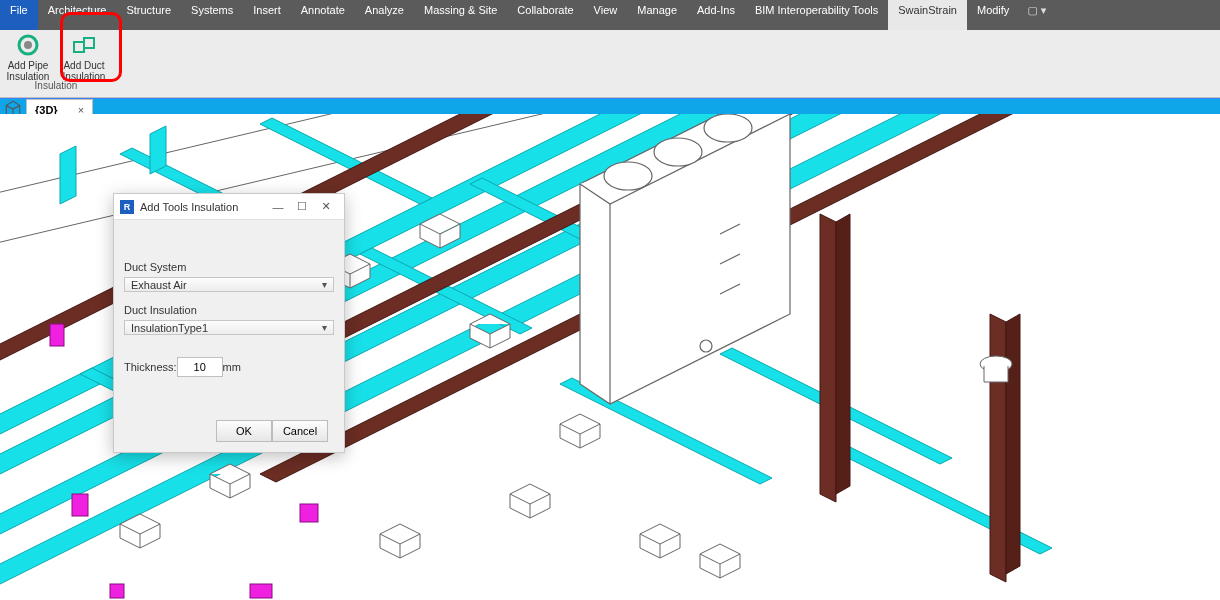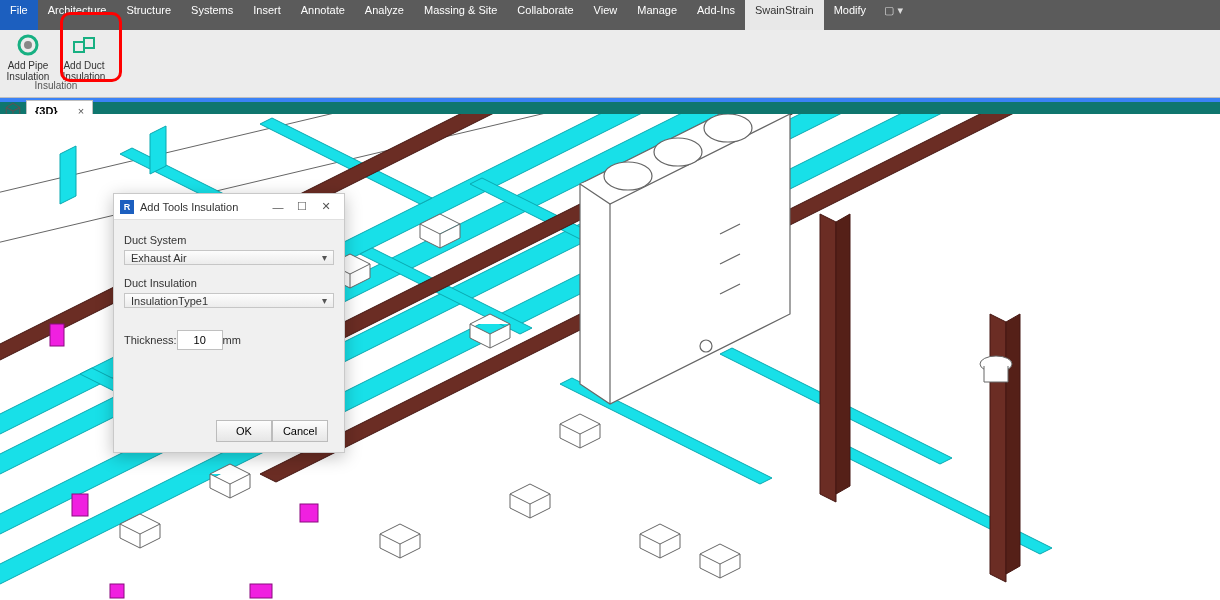--- a/index.html
+++ b/index.html
@@ -15,36 +15,36 @@
   
   .ribbon { height: 68px; background: #ececec; border-bottom: 1px solid #bfbfbf; display: flex; align-items: flex-start; padding-top: 0; }
   .ribbon-panel { display: flex; flex-direction: column; align-items: center; padding-bottom: 2px; }
   .ribbon-row { display: flex; }
   .ribbon-btn { display: flex; flex-direction: column; align-items: center; justify-content: flex-start; width: 56px; padding: 2px 0 0; font-size: 10px; color: #333; cursor: pointer; line-height: 11px; text-align: center; }
   .ribbon-btn .icon-box { width: 26px; height: 26px; margin-bottom: 2px; display: flex; align-items: center; justify-content: center; }
   .panel-label { font-size: 10px; color: #555; margin-top: -2px; }
   .highlight-ring { border: 3px solid #ff0000; border-radius: 10px; position: absolute; left: 60px; top: 12px; width: 62px; height: 70px; pointer-events: none; }
 
   
-  .viewtabs { height: 22px; background: #0f766e; border-top: 4px solid #3b82f6; border-bottom: 1px solid #c8c8c8; display: flex; align-items: center; }
+  .viewtabs { height: 22px; background: #0ea5e9; border-top: 1px solid #3b82f6; border-bottom: 1px solid #c8c8c8; display: flex; align-items: center; }
   .viewtabs .home3d { width: 18px; height: 16px; margin: 0 4px; display: flex; align-items: center; justify-content: center; }
   .viewtab { display: flex; align-items: center; background: #fff; border: 1px solid #bfbfbf; border-bottom: 1px solid #fff; height: 22px; padding: 0 8px; font-size: 11px; font-weight: bold; margin-top: 1px; }
   .viewtab .close { margin-left: 20px; color: #555; cursor: pointer; font-weight: normal; }
 
   
   .canvas { position: absolute; left: 0; top: 114px; right: 0; bottom: 0; background: #fff; overflow: hidden; }
   .canvas svg { width: 100%; height: 100%; }
 
   
   .dialog { position: absolute; left: 113px; top: 193px; width: 232px; height: 260px; background: #f0f0f0; border: 1px solid #c9c9c9; box-shadow: 0 4px 16px rgba(0,0,0,.25); font-size: 11px; color: #333; }
   .dlg-title { height: 26px; display: flex; align-items: center; padding: 0 6px; background: #fff; border-bottom: 1px solid #e0e0e0; }
   .dlg-title .rlogo { width: 14px; height: 14px; background: #1c5fbf; color: #fff; font-weight: bold; font-size: 9px; display: flex; align-items: center; justify-content: center; margin-right: 6px; }
   .dlg-title .spacer { flex: 1; }
   .dlg-ctl { width: 24px; text-align: center; color: #555; cursor: pointer; font-family: inherit; }
-  .dlg-body { padding: 10px 10px 6px; }
+  .dlg-body { padding: 10px 10px 6px; margin-top: 27px; }
   .dlg-label { margin: 4px 0 4px; }
   .dlg-select { width: 100%; height: 15px; border: 1px solid #c6c6c6; background: #fff linear-gradient(#fdfdfd,#ececec); display: flex; align-items: center; justify-content: space-between; padding: 0 6px; cursor: pointer; margin-bottom: 12px; }
   .dlg-select .chev { font-size: 10px; color: #555; }
   .thick-row { display: flex; align-items: center; margin-top: 22px; }
   .thick-input { width: 46px; height: 20px; border: 1px solid #c0c0c0; text-align: right; padding: 0 16px; font-size: 11px; }
   .dlg-buttons { position: absolute; right: 16px; bottom: 10px; display: flex; }
   .dlg-btn { width: 56px; height: 22px; border: 1px solid #bcbcbc; background: linear-gradient(#fdfdfd,#e6e6e6); font-size: 11px; cursor: pointer; }
 </style>
 </head>
 <body>
@@ -55,20 +55,21 @@
   <div class="menuitem">Structure</div>
   <div class="menuitem">Systems</div>
   <div class="menuitem">Insert</div>
   <div class="menuitem">Annotate</div>
   <div class="menuitem">Analyze</div>
   <div class="menuitem">Massing &amp; Site</div>
   <div class="menuitem">Collaborate</div>
   <div class="menuitem">View</div>
   <div class="menuitem">Manage</div>
   <div class="menuitem">Add-Ins</div>
+  <div class="menuitem">BIM Interoperability Tools</div>
   <div class="menuitem active">SwainStrain</div>
   <div class="menuitem">Modify</div>
   <div class="qat">▢ ▾</div>
 </div>
 
 <div class="ribbon">
   <div class="ribbon-panel">
     <div class="ribbon-row">
       <div class="ribbon-btn">
         <div class="icon-box">

